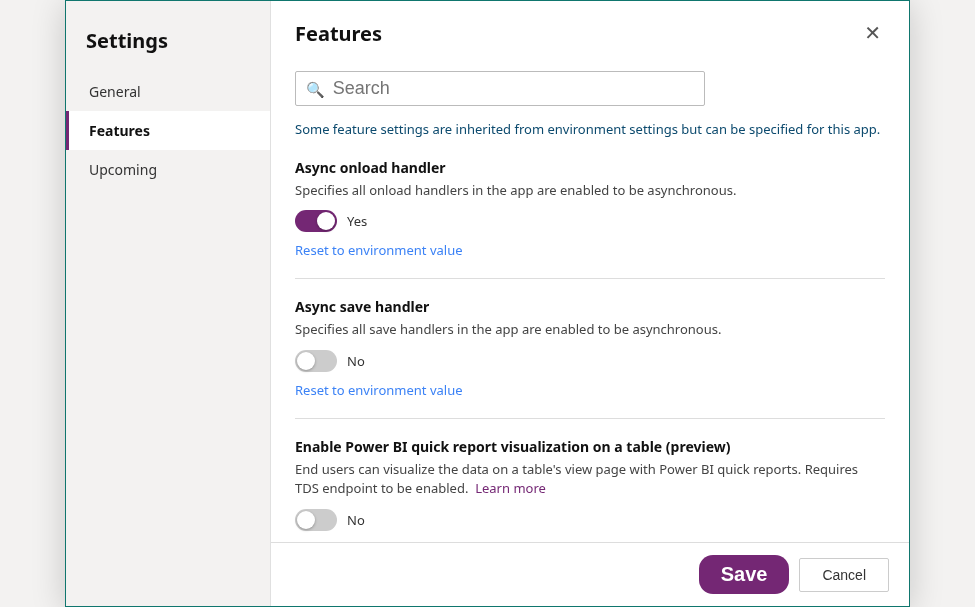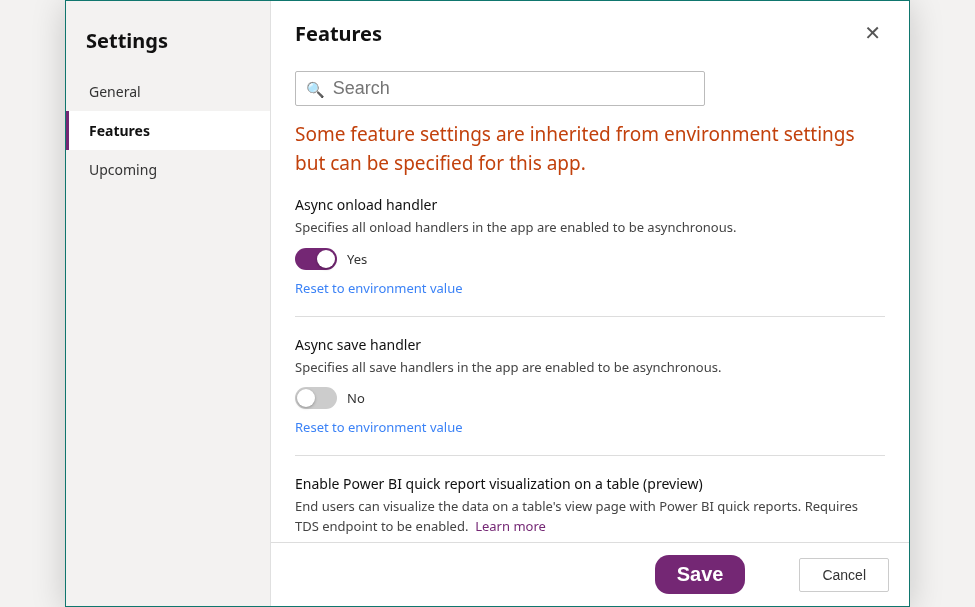--- a/index.html
+++ b/index.html
@@ -117,40 +117,40 @@
     .search-input {
       border: none;
       outline: none;
       font-size: 18px;
       color: #999;
       width: 100%;
       background: transparent;
     }
 
     .info-text {
-      font-size: 19px;
-      color: #c2410c;
+      font-size: 13px;
+      color: #0c4a6e;
       margin-bottom: 18px;
       line-height: 1.5;
       margin-top: 8px;
     }
 
     .divider {
       border: none;
       border-top: 1px solid #ddd;
       margin: 18px 0;
     }
 
     .feature-section {
       margin-bottom: 8px;
     }
 
     .feature-title {
       font-size: 14px;
-      font-weight: 400;
+      font-weight: 700;
       color: #111;
       margin-bottom: 4px;
     }
 
     .feature-desc {
       font-size: 13px;
       color: #444;
       margin-bottom: 10px;
       line-height: 1.5;
     }
@@ -243,21 +243,20 @@
     }
 
     .btn-cancel {
       background: #fff;
       color: #333;
       border: 1px solid #ccc;
       padding: 8px 22px;
       font-size: 14px;
       cursor: pointer;
       border-radius: 2px;
-      margin-left: 44px;
     }
   </style>
 </head>
 <body>
 
 <div class="dialog-overlay">
 
   <div class="sidebar">
     <div class="sidebar-title">Settings</div>
 

